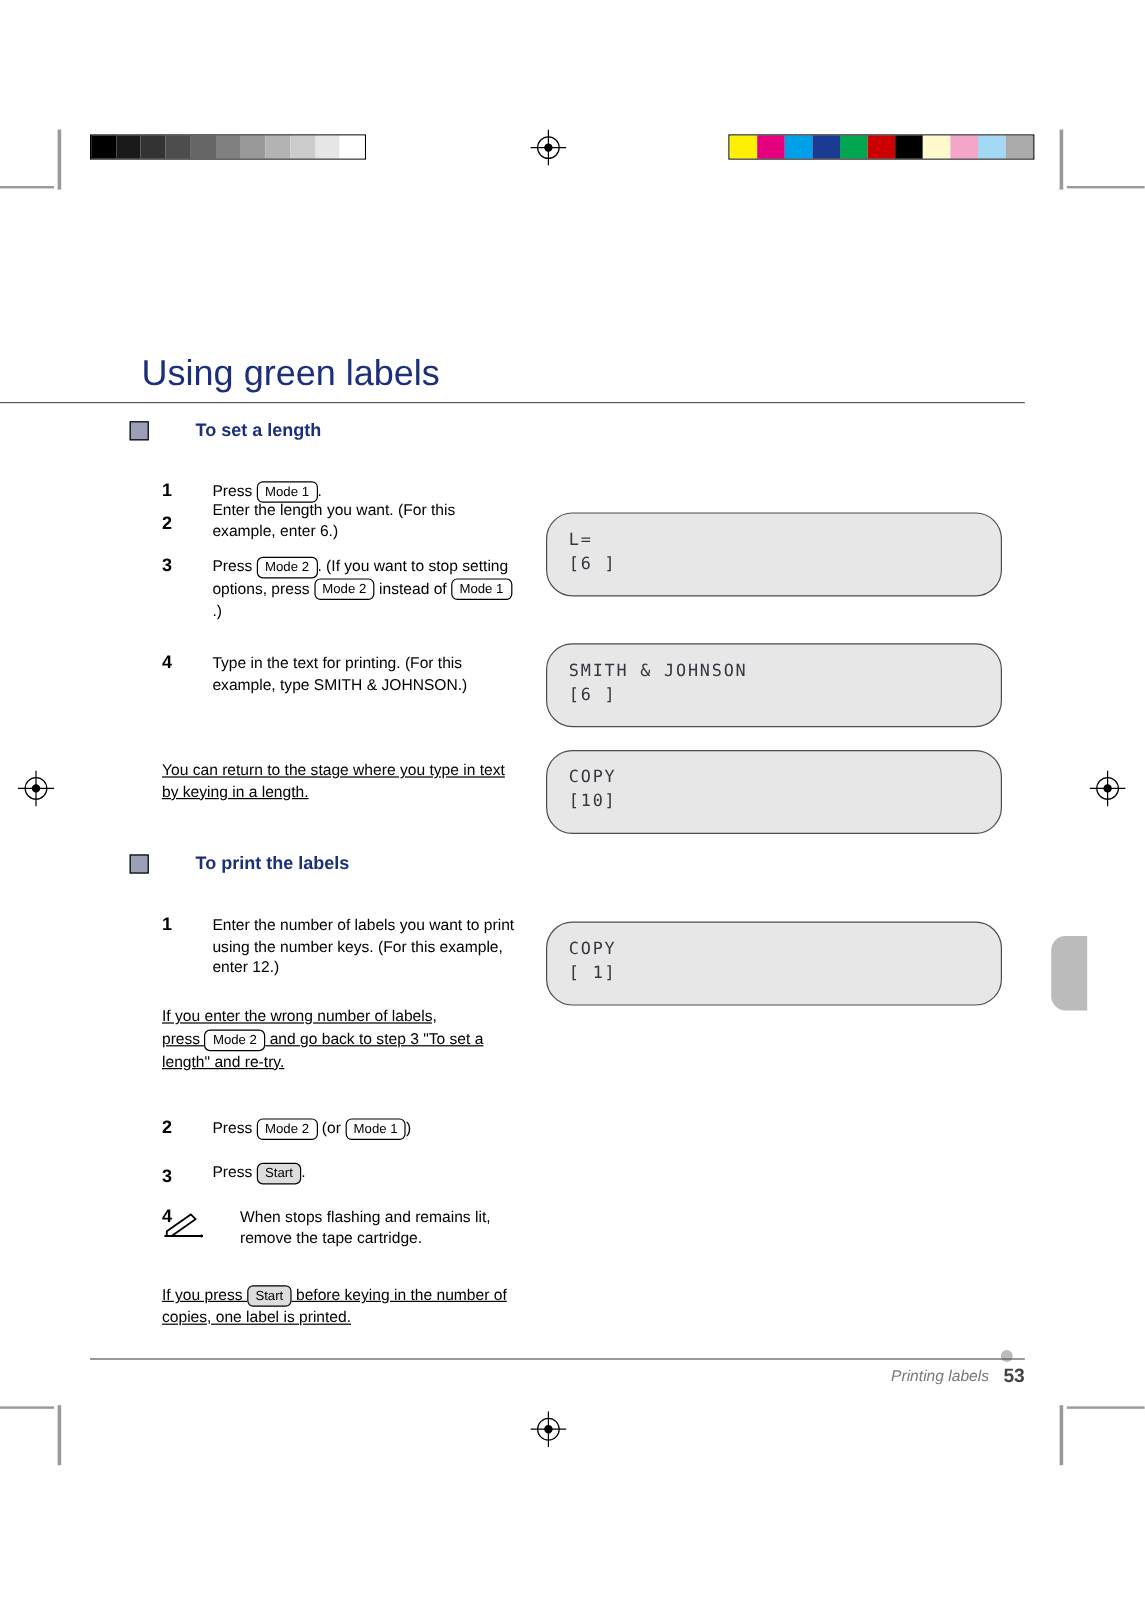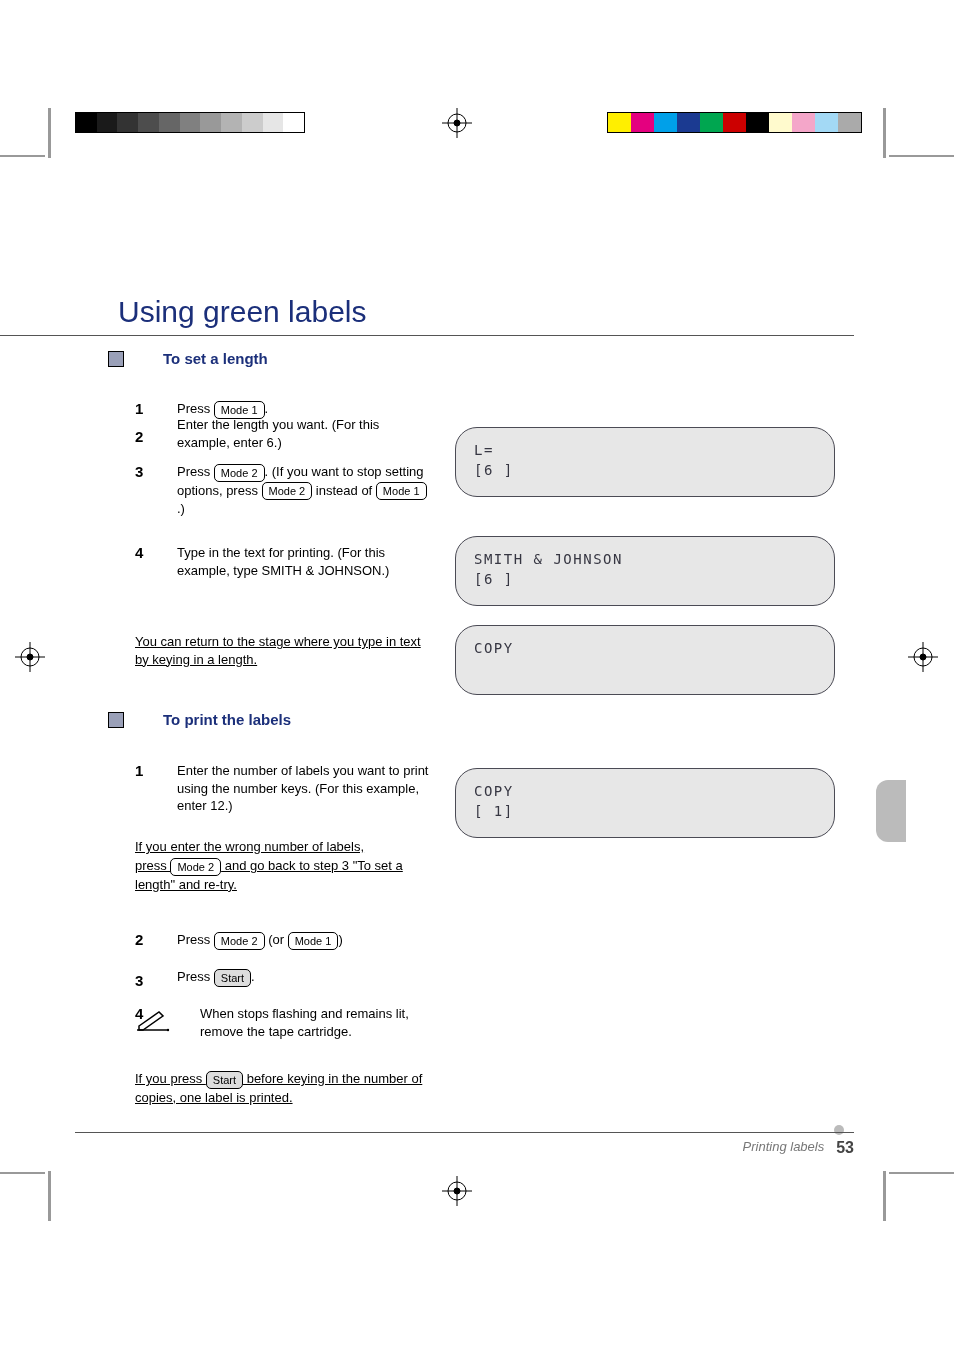--- a/index.html
+++ b/index.html
@@ -258,20 +258,21 @@
 <div class="lcd" style="top:427px">
   <div>L=</div>
   <div>[6 ]</div>
 </div>
 <div class="lcd" style="top:536px">
   <div>SMITH &amp; JOHNSON</div>
   <div>[6 ]</div>
 </div>
 <div class="lcd" style="top:625px">
   <div>COPY</div>
+  <div>[10]</div>
 </div>
 <div class="lcd" style="top:768px">
   <div>COPY</div>
   <div>[ 1]</div>
 </div>
 
 <div class="footdot"></div>
 <div class="pagefoot">
   <div class="footline"></div>
   <span class="footnum">53</span>

